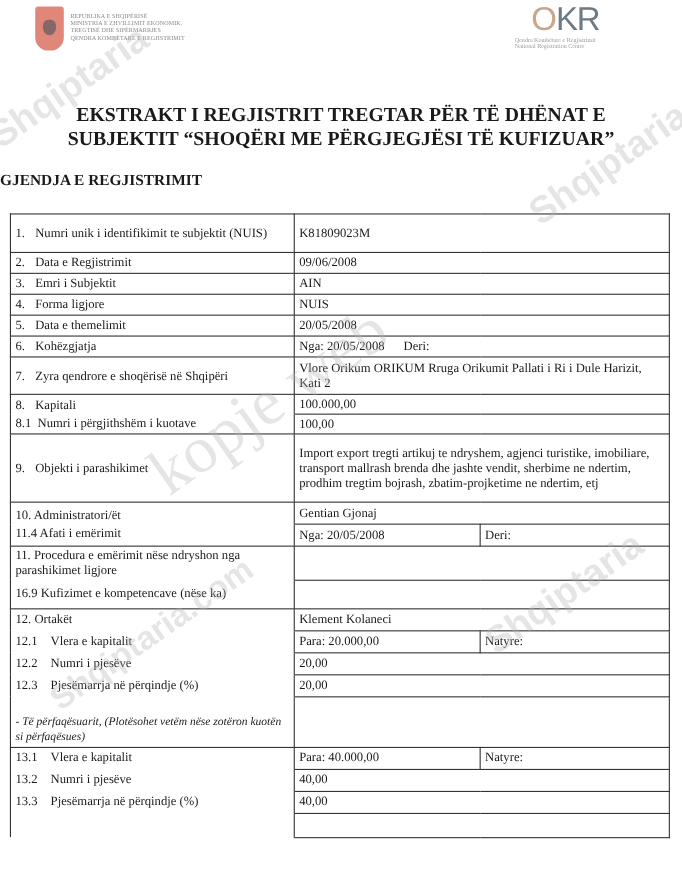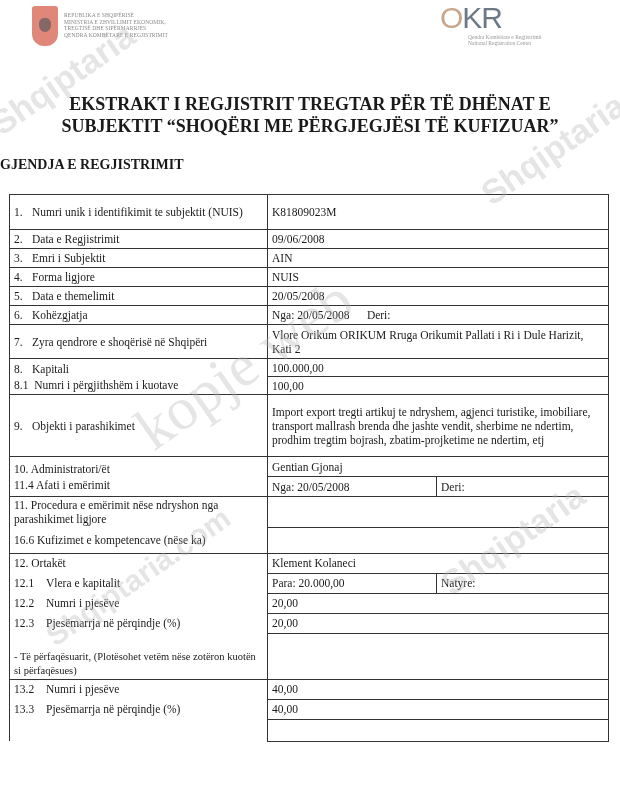--- a/index.html
+++ b/index.html
@@ -2,33 +2,33 @@
 <html><head>
 <meta charset="utf-8">
 <style>
   html, body { margin:0; padding:0; background:#fff; }
   body { width:620px; height:797px; position:relative; overflow:hidden; font-family:"Liberation Serif", serif; color:#1a1a1a; }
   .hdr-left { position:absolute; left:32px; top:6px; display:flex; align-items:flex-start; }
   .emblem { width:26px; height:40px; background:#d96a5a; border-radius:3px 3px 12px 12px; position:relative; opacity:0.8; }
   .emblem::after { content:""; position:absolute; left:7px; top:12px; width:12px; height:14px; background:#333; border-radius:40% 40% 50% 50%; opacity:0.7; }
   .ministry { margin-left:6px; margin-top:6px; font-size:5.5px; line-height:6.5px; color:#888; text-transform:uppercase; letter-spacing:0.1px; }
   .okr { position:absolute; left:440px; top:2px; }
-  .okr-logo { font-family:"Liberation Sans", sans-serif; font-size:30px; color:#6d7a86; letter-spacing:-1px; line-height:32px; }
+  .okr-logo { font-family:"Liberation Sans", sans-serif; font-size:30px; color:#6d7a86; letter-spacing:-1px; line-height:32px;margin-left:43px; }
   .okr-logo .o { color:#c9a58a; }
   .okr-sub { font-size:5.5px; line-height:6px; color:#999; margin-left:28px; }
   .title { position:absolute; left:0; width:620px; top:93px; text-align:center; font-weight:bold; font-size:18px; line-height:22px; }
   .subtitle { position:absolute; left:0; width:545px; top:157px; text-align:left; font-weight:bold; font-size:14px; }
   table.reg { position:absolute; left:9px; top:194px; width:600px; border-collapse:collapse; font-size:11.5px; }
   table.reg td { border:1px solid #333; padding:1px 4px; vertical-align:middle; line-height:14px; }
   td.lbl { width:249px;margin-left:22px; }
   .num { display:inline-block; width:18px; }
   .ind1 { padding-left:8px; }
   .ind2 { padding-left:22px; }
   .subnum { display:inline-block; width:32px; }
-  .it { font-size:10.5px; }
+  .it { font-style:italic; font-size:10.5px; }
   .nb { border-top:none !important; border-bottom:none !important; }
   .nbt { border-top:none !important; }
   .nbb { border-bottom:none !important; }
   .wm { position:absolute; font-family:"Liberation Sans", sans-serif; font-weight:bold; color:rgba(180,180,180,0.35); pointer-events:none; transform:rotate(-35deg); white-space:nowrap; }
 </style>
 </head>
 <body>
 
 <div class="hdr-left">
   <div class="emblem"></div>
@@ -103,21 +103,21 @@
   <tr style="height:20px">
     <td class="lbl nbt ind1" style="vertical-align:top"><span>11.4</span> <span>Afati i emërimit</span></td>
     <td style="width:160px">Nga: 20/05/2008</td>
     <td>Deri:</td>
   </tr>
   <tr style="height:20px">
     <td class="lbl nbb" style="vertical-align:bottom"><span>11.</span> <span>Procedura e emërimit nëse ndryshon nga parashikimet ligjore</span></td>
     <td colspan="2"></td>
   </tr>
   <tr style="height:26px">
-    <td class="lbl nbt ind1"><span>16.6</span> <span>Kufizimet e kompetencave (nëse ka)</span></td>
+    <td class="lbl nbt ind1"><span>16.9</span> <span>Kufizimet e kompetencave (nëse ka)</span></td>
     <td colspan="2"></td>
   </tr>
 
   <tr style="height:20px">
     <td class="lbl nbb"><span>12.</span> <span>Ortakët</span></td>
     <td colspan="2">Klement Kolaneci</td>
   </tr>
   <tr style="height:20px">
     <td class="lbl nb ind2"><span class="subnum">12.1</span><span>Vlera e kapitalit</span></td>
     <td style="width:160px">Para: 20.000,00</td>
@@ -130,20 +130,25 @@
   <tr style="height:20px">
     <td class="lbl nb ind2"><span class="subnum">12.3</span><span>Pjesëmarrja në përqindje (%)</span></td>
     <td colspan="2">20,00</td>
   </tr>
   <tr style="height:46px">
     <td class="lbl nbt it" style="vertical-align:bottom">- Të përfaqësuarit,  (Plotësohet vetëm nëse zotëron kuotën si përfaqësues)</td>
     <td colspan="2"></td>
   </tr>
 
   <tr style="height:20px">
+    <td class="lbl nb ind2"><span class="subnum">13.1</span><span>Vlera e kapitalit</span></td>
+    <td style="width:160px">Para: 40.000,00</td>
+    <td>Natyre:</td>
+  </tr>
+  <tr style="height:20px">
     <td class="lbl nb ind2"><span class="subnum">13.2</span><span>Numri i pjesëve</span></td>
     <td colspan="2">40,00</td>
   </tr>
   <tr style="height:20px">
     <td class="lbl nb ind2"><span class="subnum">13.3</span><span>Pjesëmarrja në përqindje (%)</span></td>
     <td colspan="2">40,00</td>
   </tr>
   <tr style="height:22px">
     <td class="lbl nb"></td>
     <td colspan="2"></td>

